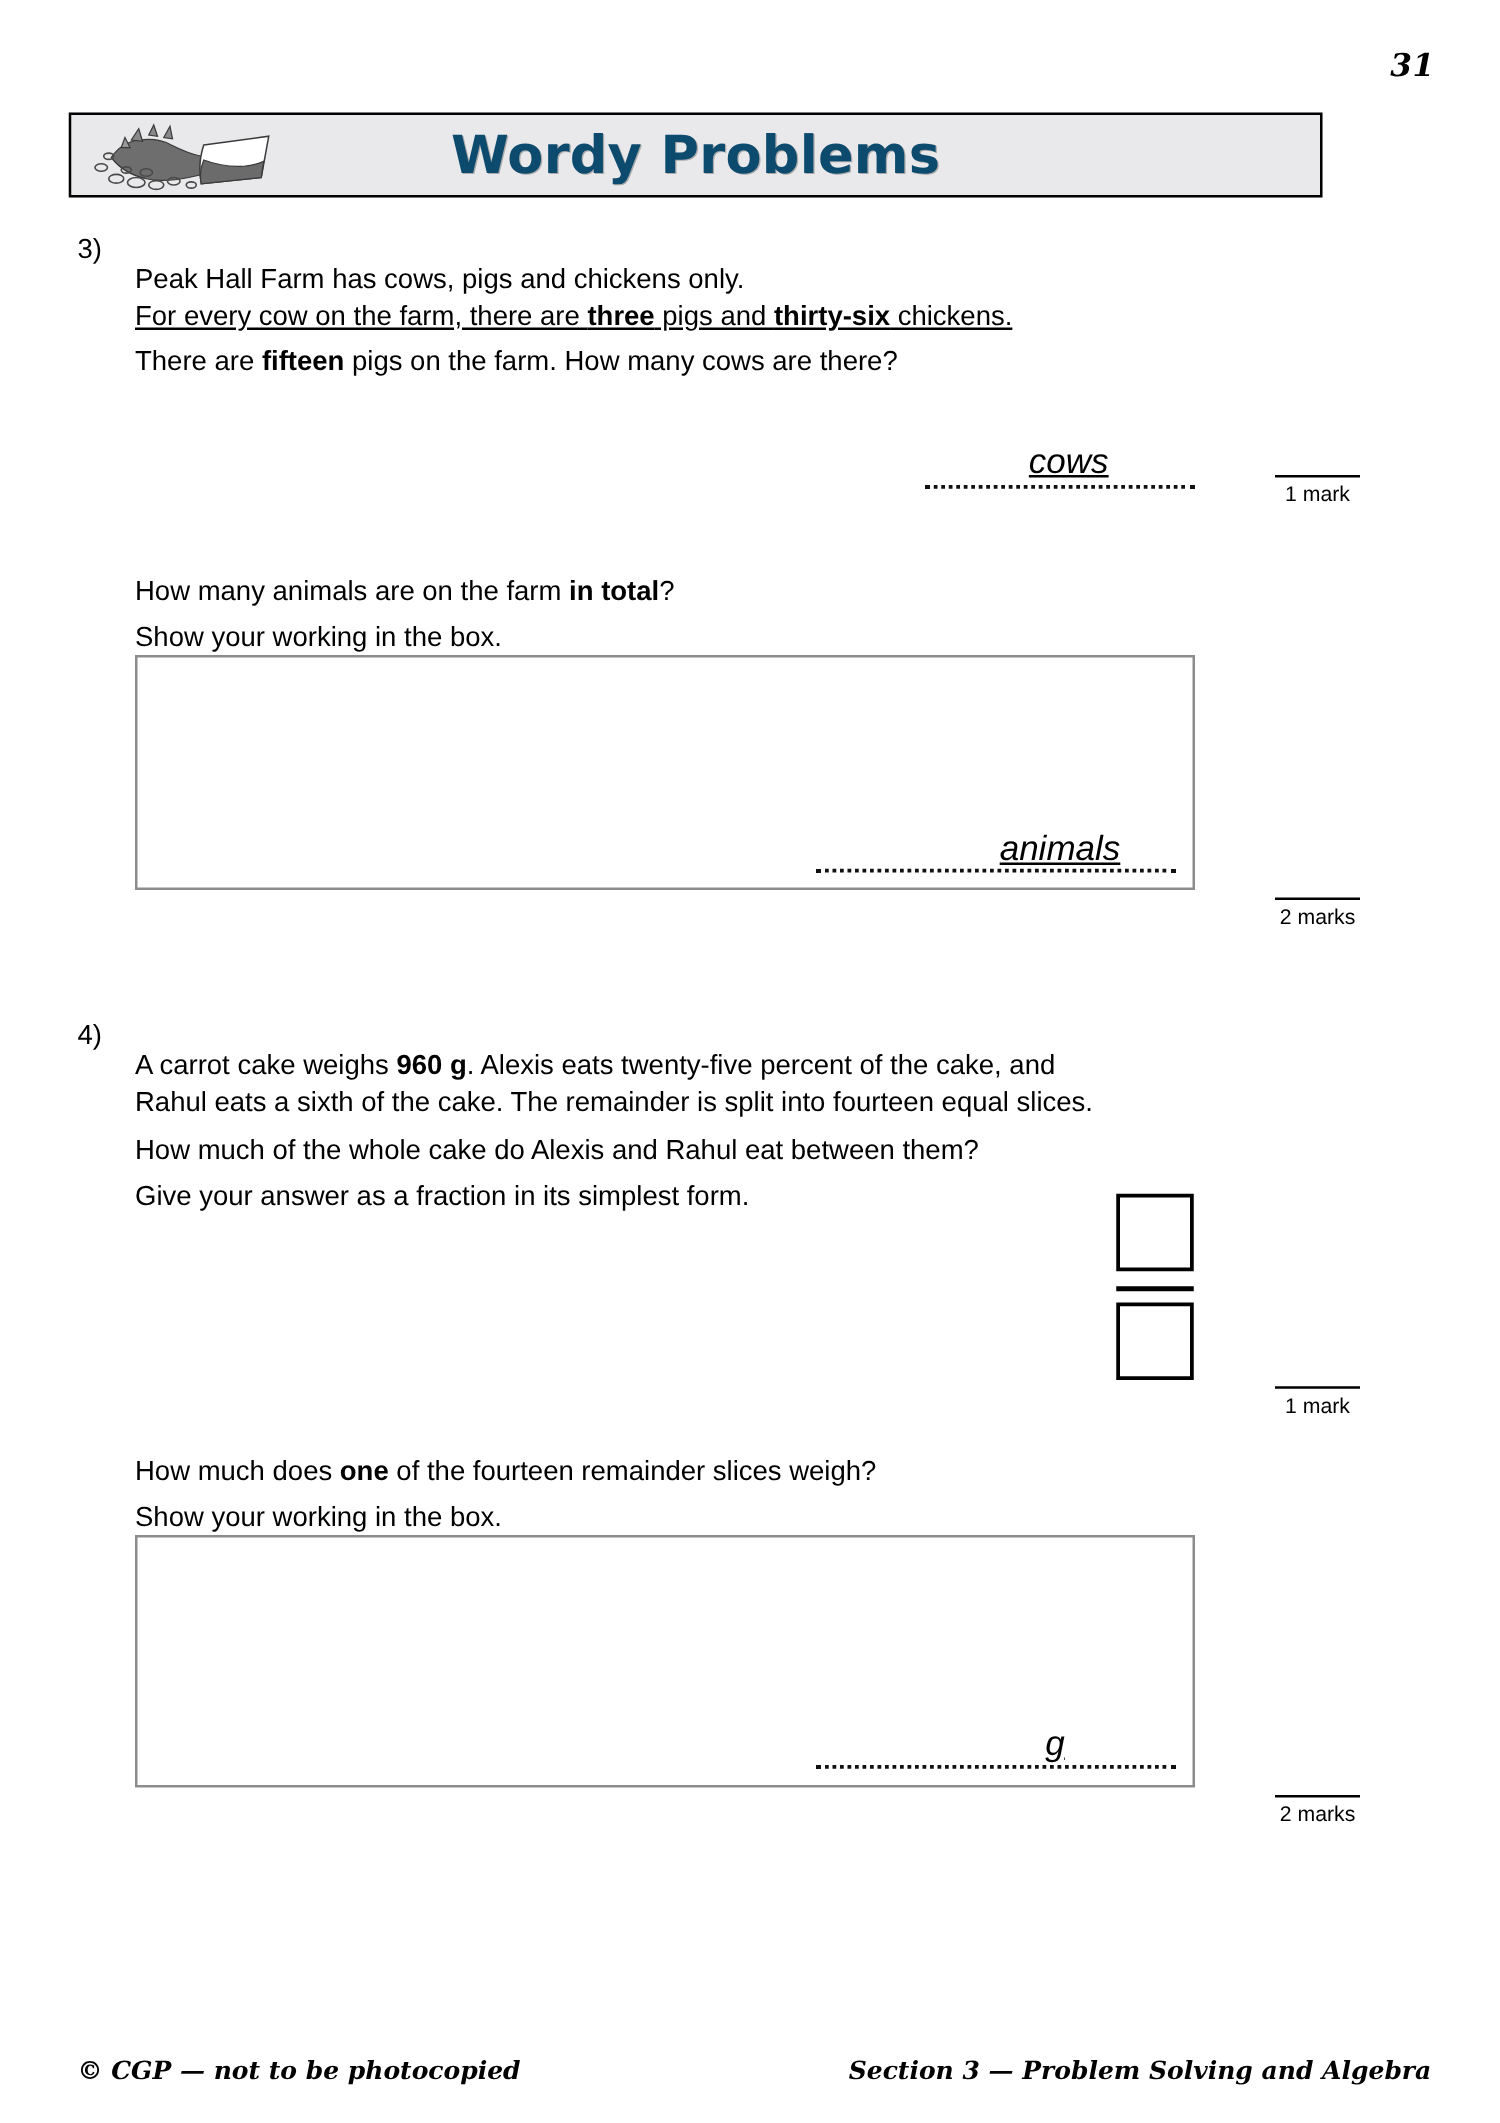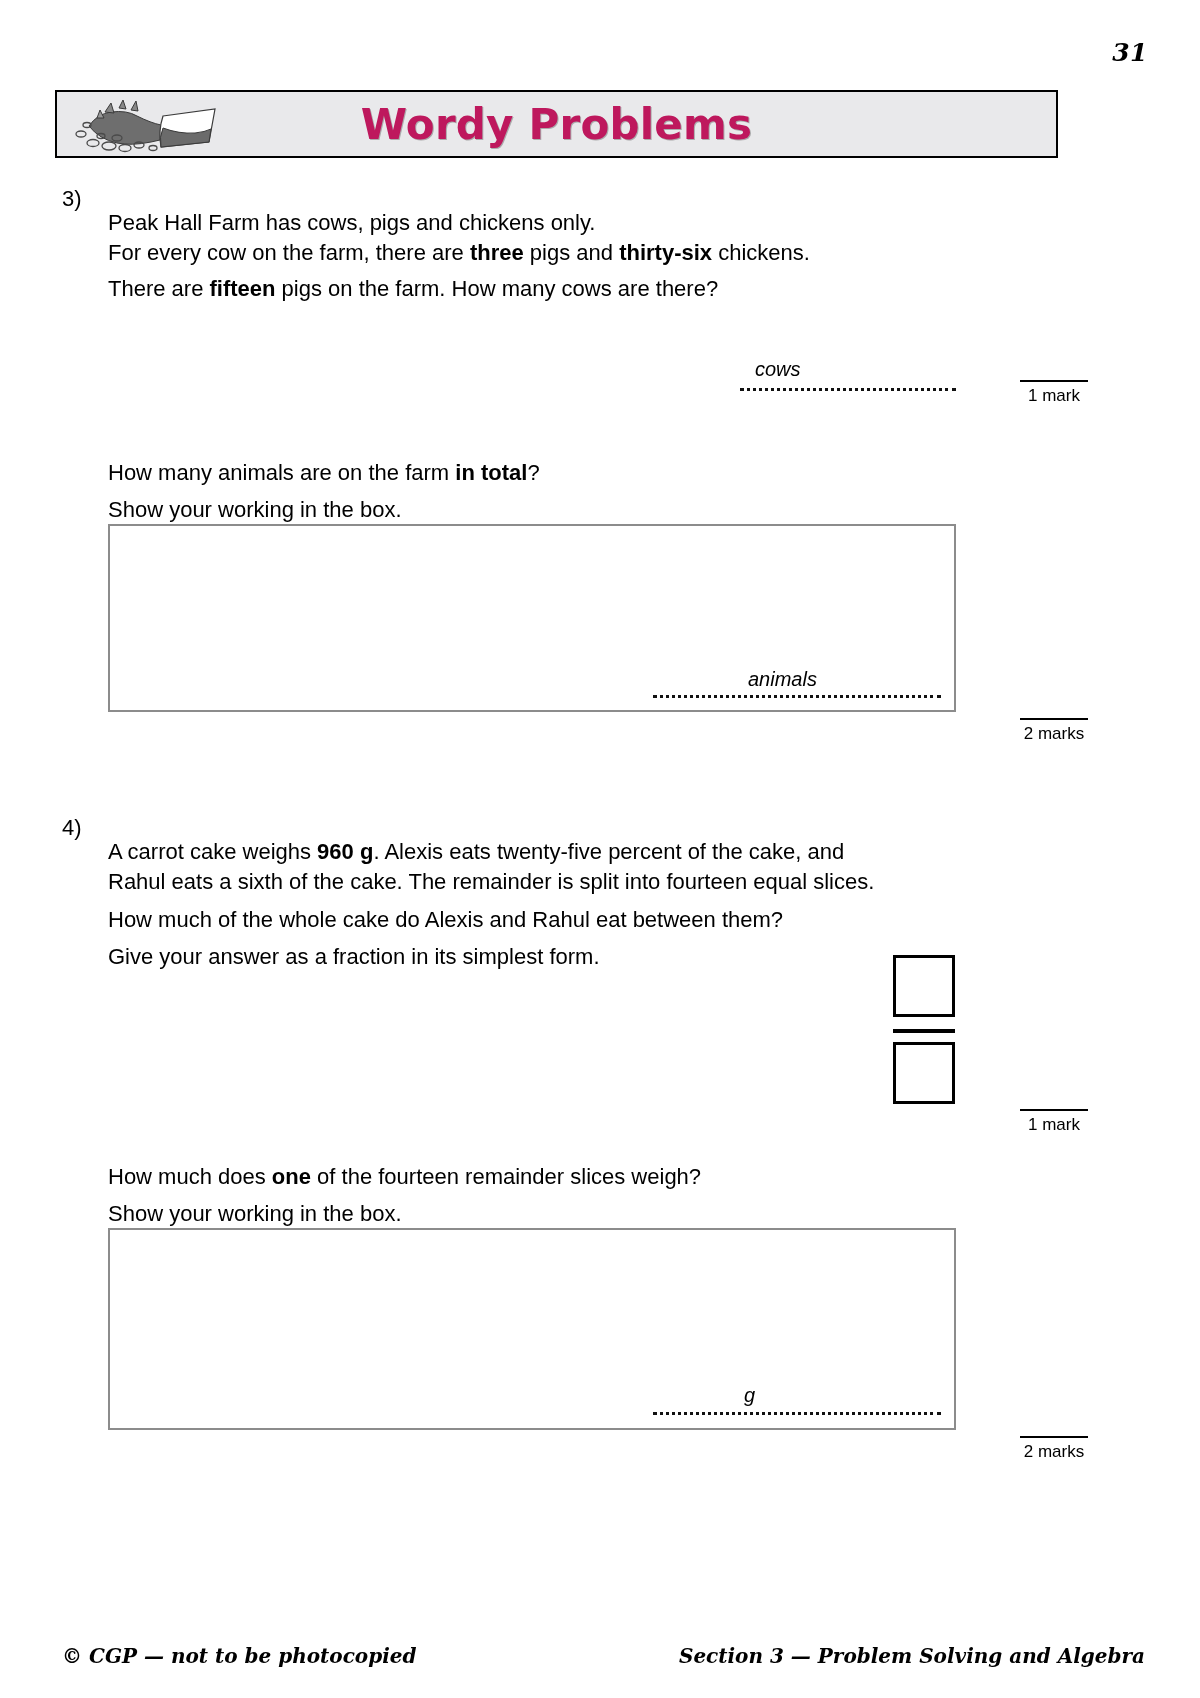--- a/index.html
+++ b/index.html
@@ -50,21 +50,21 @@
   .banner-title {
     position: absolute;
     left: 0; right: 0;
     top: 50%;
     transform: translateY(-50%);
     text-align: center;
     font-family: "DejaVu Sans", sans-serif;
     font-weight: 700;
     font-size: 42px;
     letter-spacing: 0.2px;
-    color: #be185d;
+    color: #0c4a6e;
     text-shadow: 1px 1px 0 rgba(120,120,120,0.55);
   }
   .banner-art {
     position: absolute;
     left: 10px;
     top: 6px;
     width: 170px;
     height: 56px;
   }
 
@@ -84,24 +84,25 @@
   .qtext b { font-weight: 700; }
 
   
   .dotline {
     position: absolute;
     border-bottom: 3px dotted #111;
     height: 0;
   }
   .ansunit {
     position: absolute;
-    font-size: 20px;
+    font-size: 28px;
     font-style: italic;
     line-height: 24px;
-    text-align: left;
+    text-align: center;
+    text-decoration: underline;
   }
 
   
   .markgroup { position: absolute; margin-left: 40px; }
   .markrule {
     width: 100%;
     border-top: 2px solid #000;
   }
   .marklabel {
     margin-top: 4px;
@@ -176,21 +177,21 @@
     </svg>
     <div class="banner-title">Wordy Problems</div>
   </div>
 
   <div class="qnum" style="left:62px; top:172px;">3)</div>
 
   <div class="qtext" style="left:108px; top:172px;">
     <span>Peak Hall Farm has cows, pigs and chickens only.</span>
   </div>
 
-  <div class="qtext" style="left:108px; top:202px;">
+  <div class="qtext" style="left:108px; top:202px;text-decoration:underline;">
     <span>For every cow on the farm, there are </span><b>three</b><span> pigs and </span><b>thirty-six</b><span> chickens.</span>
   </div>
 
   <div class="qtext" style="left:108px; top:238px;">
     <span>There are </span><b>fifteen</b><span> pigs on the farm.  How many cows are there?</span>
   </div>
 
   <div class="ansunit" style="right:245px; top:345px; width:200px;">cows</div>
   <div class="dotline" style="left:740px; top:376px; width:216px;"></div>
 

